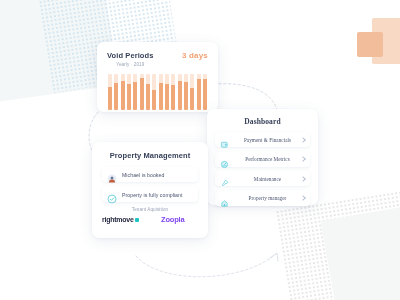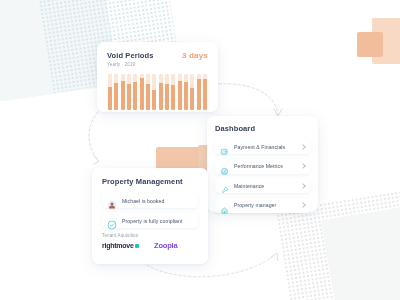--- a/index.html
+++ b/index.html
@@ -74,63 +74,64 @@
   .conn-a { left:212px; top:80px; }
   .conn-b { left:82px; top:110px; }
   .conn-c { left:130px; top:250px; }
 
   
   .card {
     position:absolute;
     background:#ffffff;
     border-radius:7px;
     box-shadow:0 3px 14px rgba(60,90,130,.10), 0 1px 3px rgba(60,90,130,.06);
+    text-align:center;
   }
 
   
   .card-void { left:97px; top:42px; width:121px; height:70px; padding:9px 10px 0 10px; }
   .void-head { display:flex; justify-content:space-between; align-items:flex-start; }
   .void-title { font-size:7.5px; font-weight:bold; color:#37415a; letter-spacing:.1px; }
   .void-sub { font-size:4.6px; color:#9aa4b8; margin-top:1.5px; letter-spacing:.1px; }
   .void-badge { font-size:8px; color:#f0a173; font-weight:bold; letter-spacing:.2px; }
   .chart {
     display:flex; align-items:flex-end; justify-content:space-between;
     height:36px; margin-top:7px; padding:0 1px;
   }
   .bar-wrap { width:4px; height:100%; display:flex; flex-direction:column; justify-content:flex-end; }
   .bar-top { width:100%; background:#fbe6d8; border-radius:1px 1px 0 0; }
   .bar-btm { width:100%; background:#f0a878; border-radius:0 0 1px 1px; }
 
   
-  .card-dash { left:207px; top:116px; width:111px; height:96px; padding:8px 8px 0 8px; }
+  .card-dash { left:207px; top:109px; width:111px; height:96px; padding:8px 8px 0 8px;font-family:Liberation Serif, serif; }
   .dash-title { font-size:7.5px; font-weight:bold; color:#37415a; margin-bottom:6px; letter-spacing:.1px; }
   .dash-row {
     display:flex; align-items:center; height:15px;
     border-radius:4px; background:#fff;
     box-shadow:0 1px 3px rgba(70,100,140,.10);
     margin-bottom:4.5px; padding:0 5px;
   }
   .dash-ic { width:9px; height:9px; flex:0 0 9px; margin-right:5px; }
   .dash-label { font-size:5.2px; color:#4a5570; flex:1; letter-spacing:.05px; }
   .chev { width:4px; height:4px; border-right:0.8px solid #b9c2d2; border-top:0.8px solid #b9c2d2; transform:rotate(45deg); }
 
   
-  .card-pm { left:92px; top:168px; width:116px; height:96px; padding:9px 10px 4px 10px; }
+  .card-pm { left:92px; top:142px; width:116px; height:96px; padding:9px 10px 4px 10px; }
   .pm-title { font-size:7.5px; font-weight:bold; color:#37415a; margin-bottom:7px; letter-spacing:.1px; }
   .pm-row {
     display:flex; align-items:center; height:15px;
     border-radius:4px; background:#fff;
     box-shadow:0 1px 3px rgba(70,100,140,.10);
     margin-bottom:5px; padding:0 5px;
   }
   .pm-ic { width:10px; height:10px; flex:0 0 10px; margin-right:5px; }
   .pm-label { font-size:5.2px; color:#4a5570; letter-spacing:.05px; }
   .pm-foot { margin-top:5px; }
   .pm-foot-label { font-size:4.6px; color:#9aa4b8; margin-bottom:3px; letter-spacing:.1px; }
-  .logos { display:flex; align-items:center; gap:15px; }
+  .logos { display:flex; align-items:center; gap:22px; }
   .logo-rm { display:flex; align-items:center; gap:1.5px; }
   .logo-rm-txt { font-size:7px; font-weight:bold; color:#262940; letter-spacing:-.25px; }
   .logo-rm-sq { width:4px; height:4px; background:#1ec4c4; border-radius:1px; }
   .logo-zp { font-size:7.5px; font-weight:bold; color:#8046f0; letter-spacing:-.2px; }
 </style>
 </head>
 <body>
 
 <div class="bg">
   <div class="shape-grey-tl"></div>

